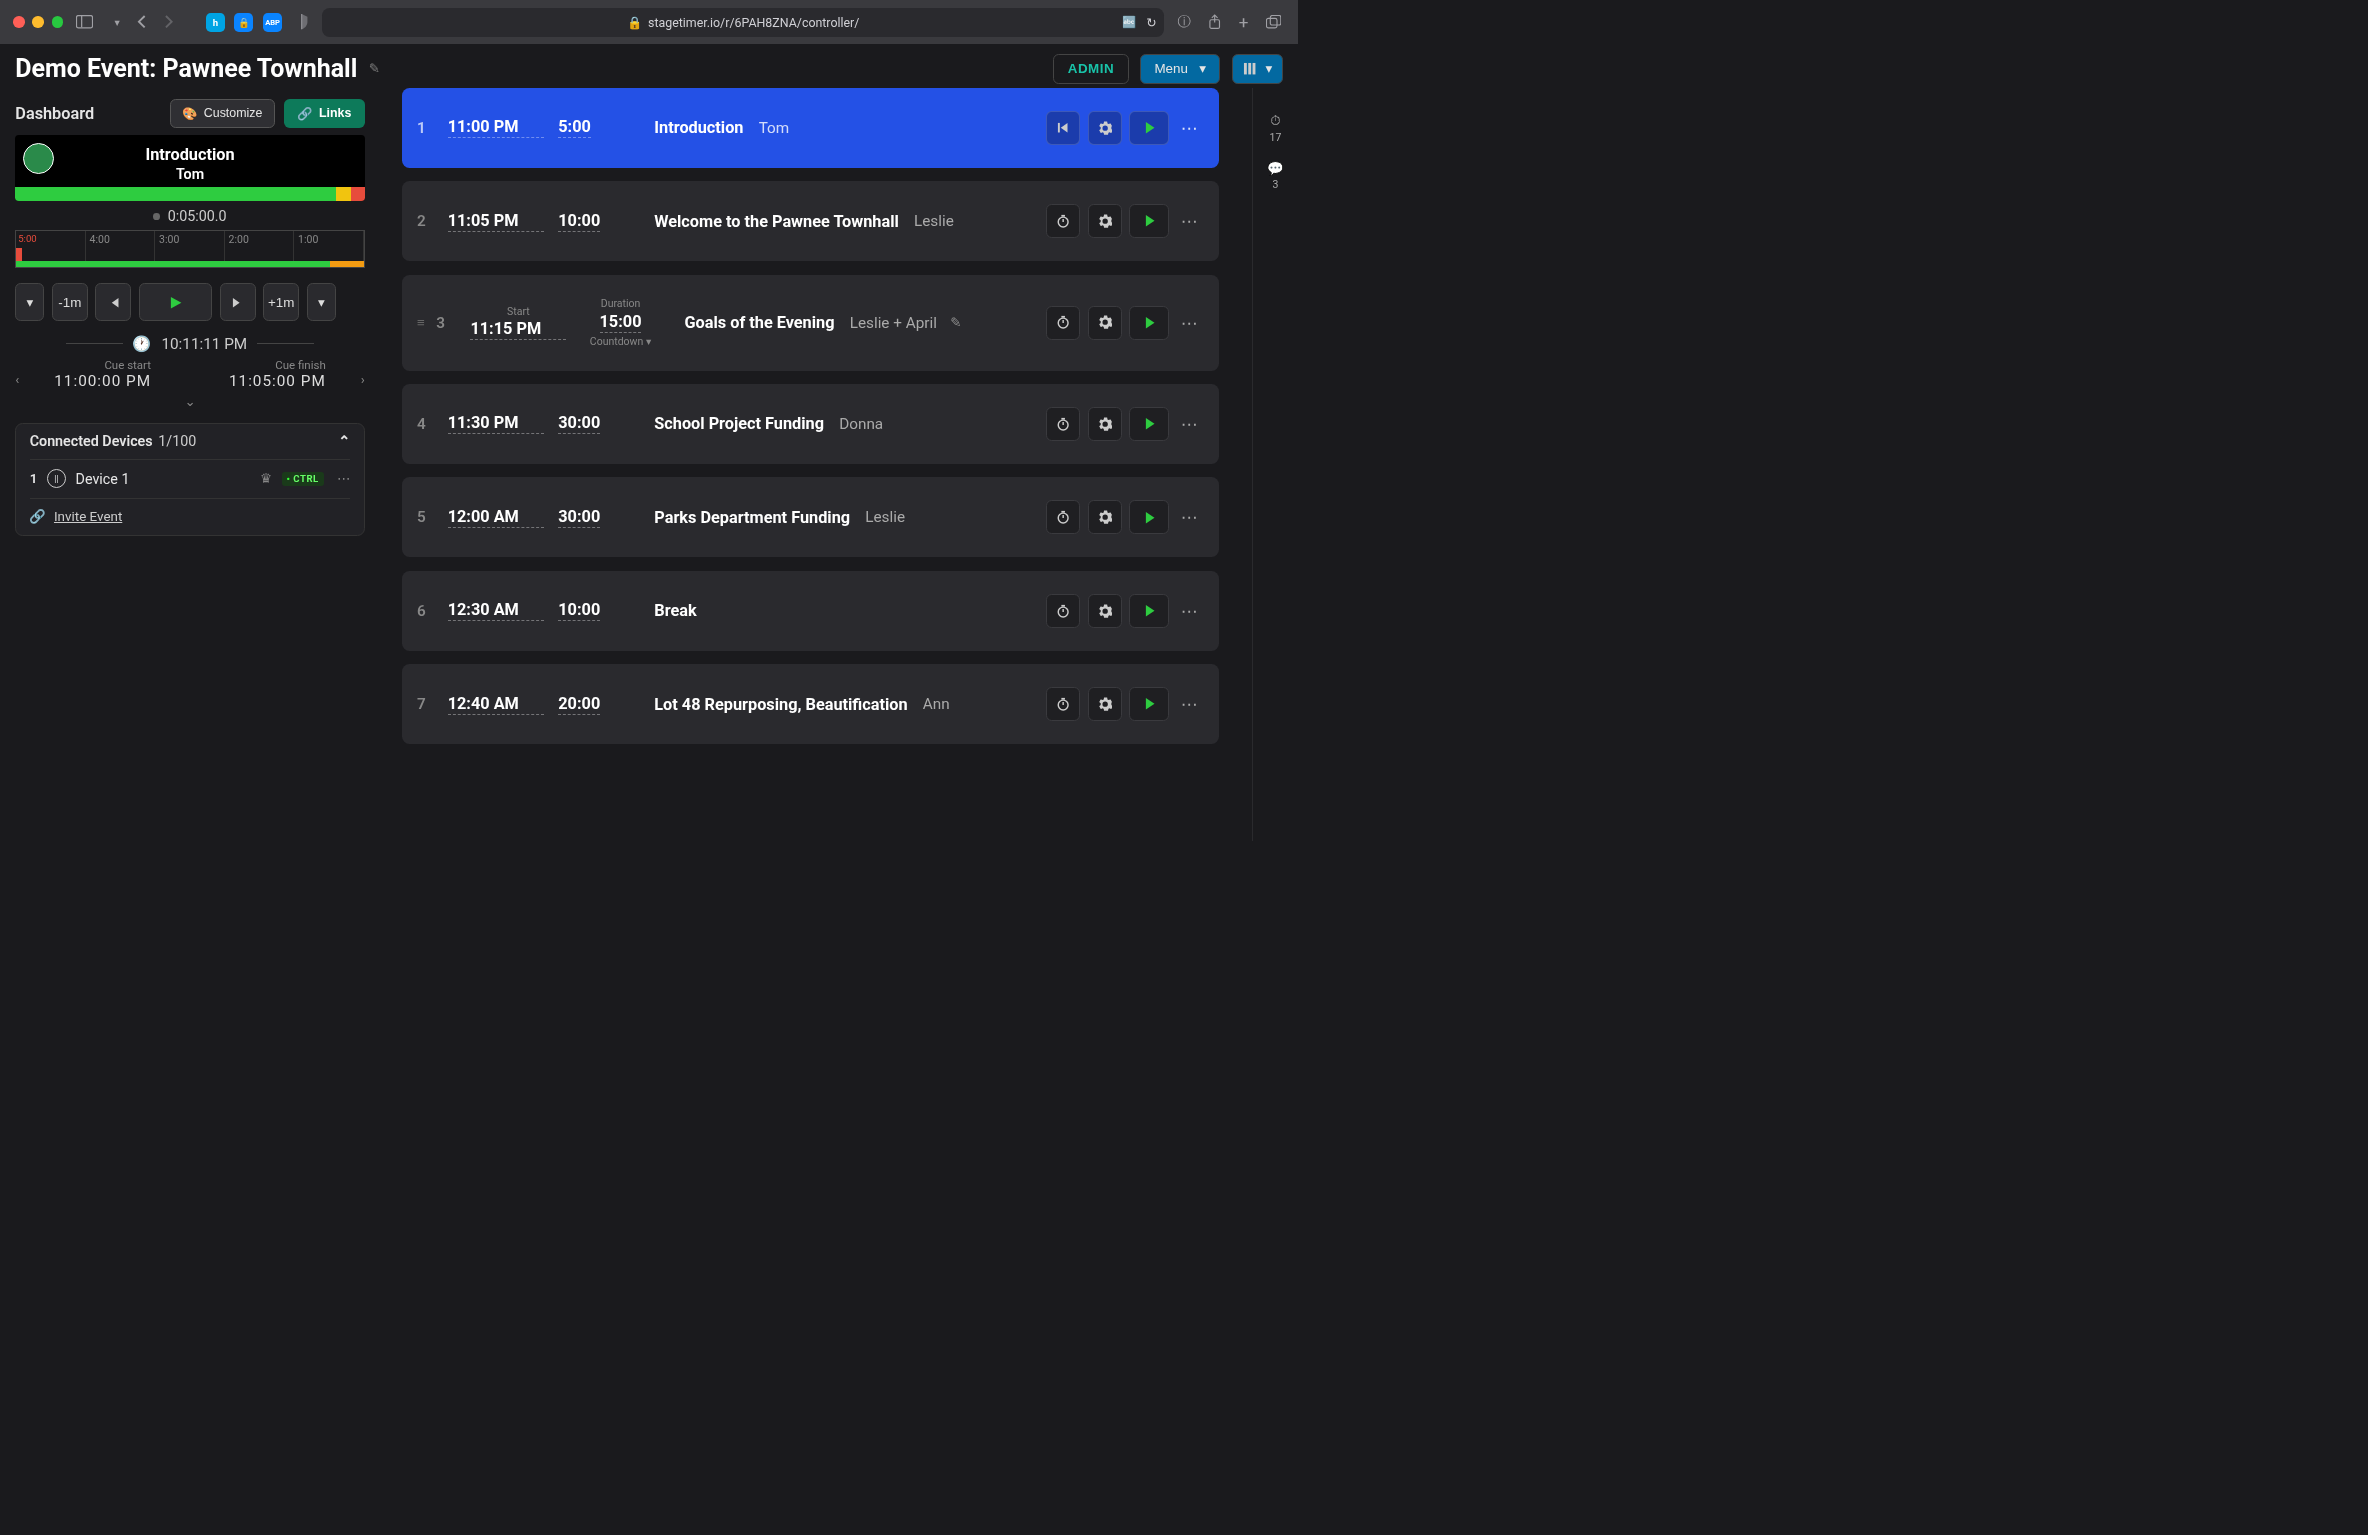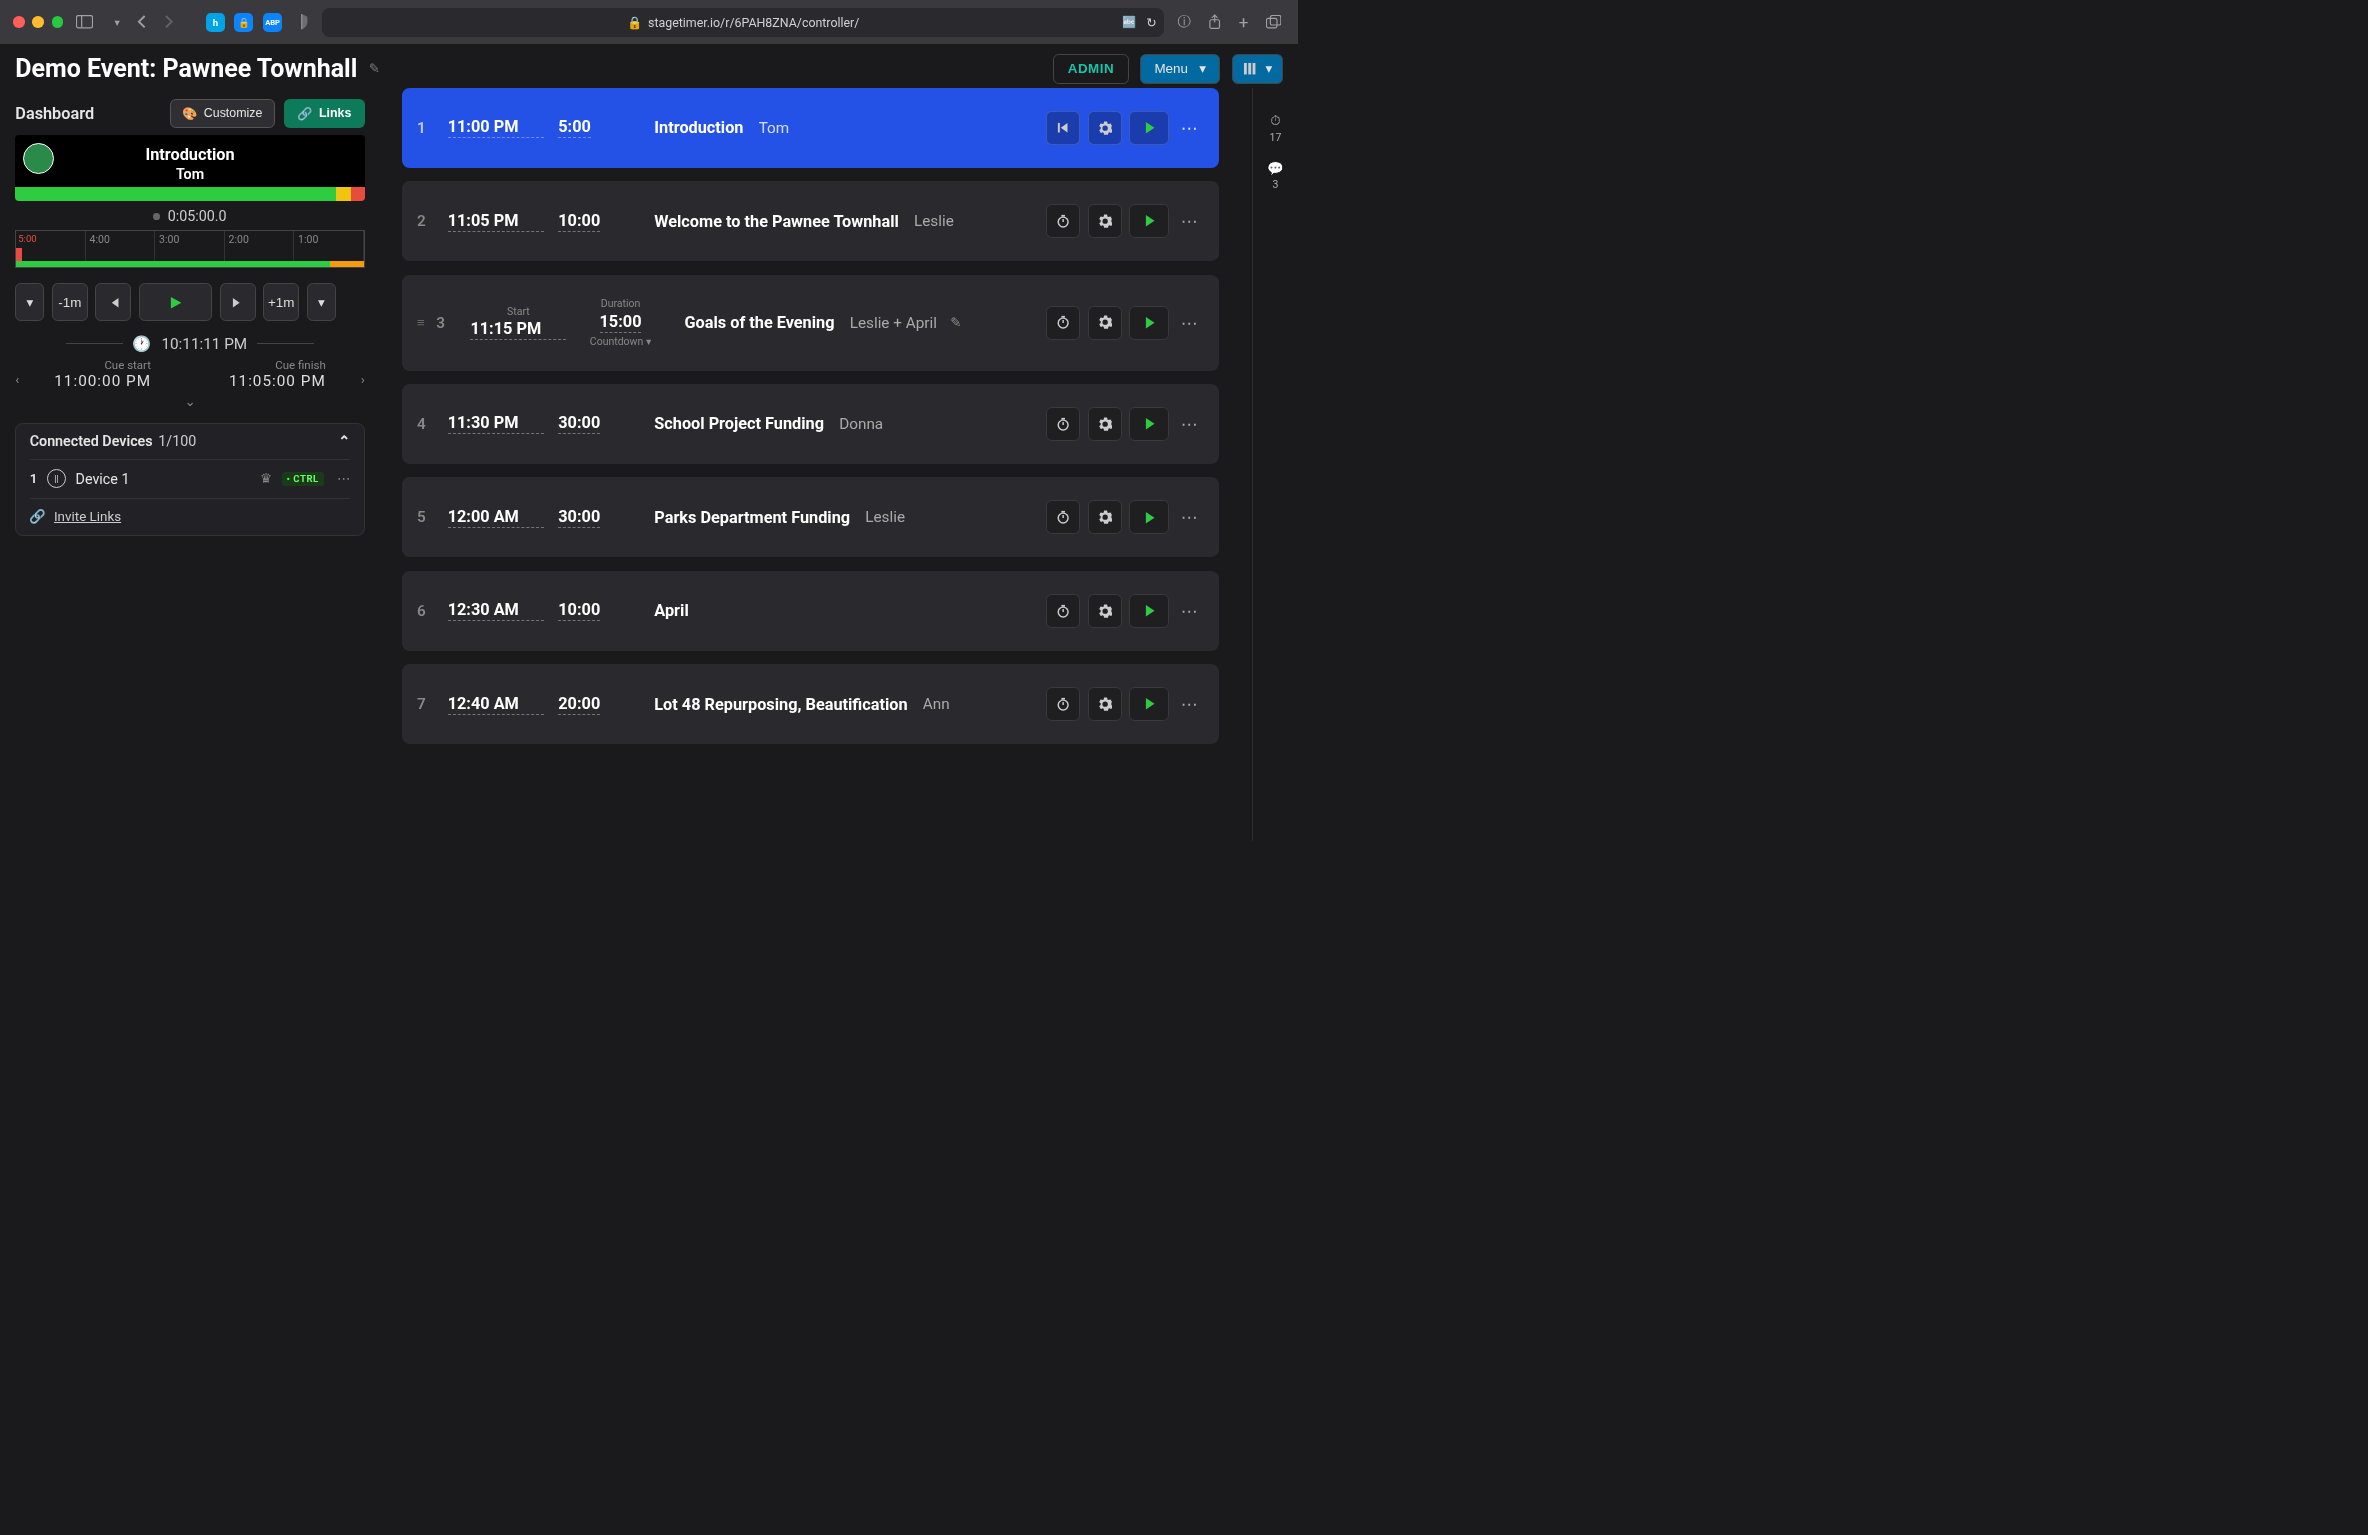--- a/index.html
+++ b/index.html
@@ -389,21 +389,21 @@
         <span class="device-num">1</span>
         <span class="device-icon">||</span>
         <span style="font-size:14.3px">Device 1</span>
         <span style="flex:1"></span>
         <span class="crown">♛</span>
         <span class="device-badge">CTRL</span>
         <span class="device-menu">⋯</span>
       </div>
       <div class="invite-row">
         <span>🔗</span>
-        <span style="text-decoration:underline">Invite Links</span>
+        <span style="text-decoration:underline">Invite Event</span>
       </div>
     </div>
 
     <div class="footer">
       <a>stagetimer.io</a> ·
       <span>2.7.2</span> ·
       <a>Docs</a> ·
       <a>support@stagetimer.io</a>
     </div>
   </div>
@@ -555,21 +555,21 @@
               <path d="M3 1 L12 7 L3 13 Z" fill="#2ecc40"></path>
             </svg>
           </span>
     <span class="tr-more">⋯</span>
   </div>
         <div class="timer-row">
 
     <span class="tr-idx">6</span>
     <div style="width:103px"><span class="tr-start">12:30 AM</span></div>
     <div class="tr-dur"><span class="tr-dur-underline">10:00</span></div>
-    <span class="tr-title">April</span>
+    <span class="tr-title">Break</span>
 
     <span class="tr-spacer"></span>
     <span class="tr-btn">
             <svg width="14.3" height="14.3" viewBox="0 0 16 16">
               <circle cx="8" cy="9" r="5.5" fill="none" stroke="#ccc" stroke-width="1.6"></circle>
               <rect x="6" y="1" width="4" height="2" fill="#ccc"></rect>
               <line x1="8" y1="9" x2="8" y2="5.5" stroke="#ccc" stroke-width="1.6"></line>
             </svg>
           </span>
     <span class="tr-btn">

